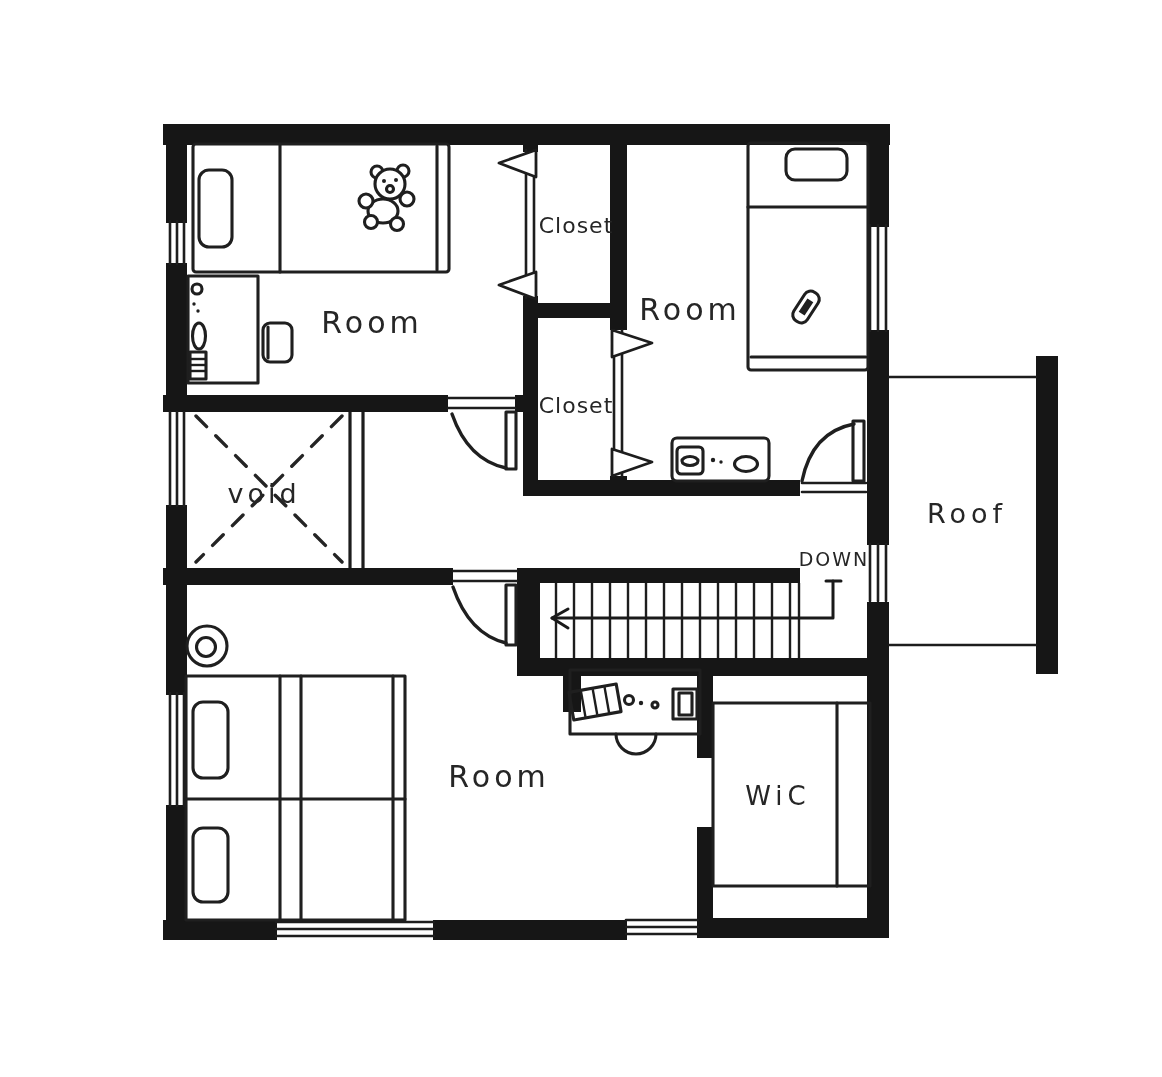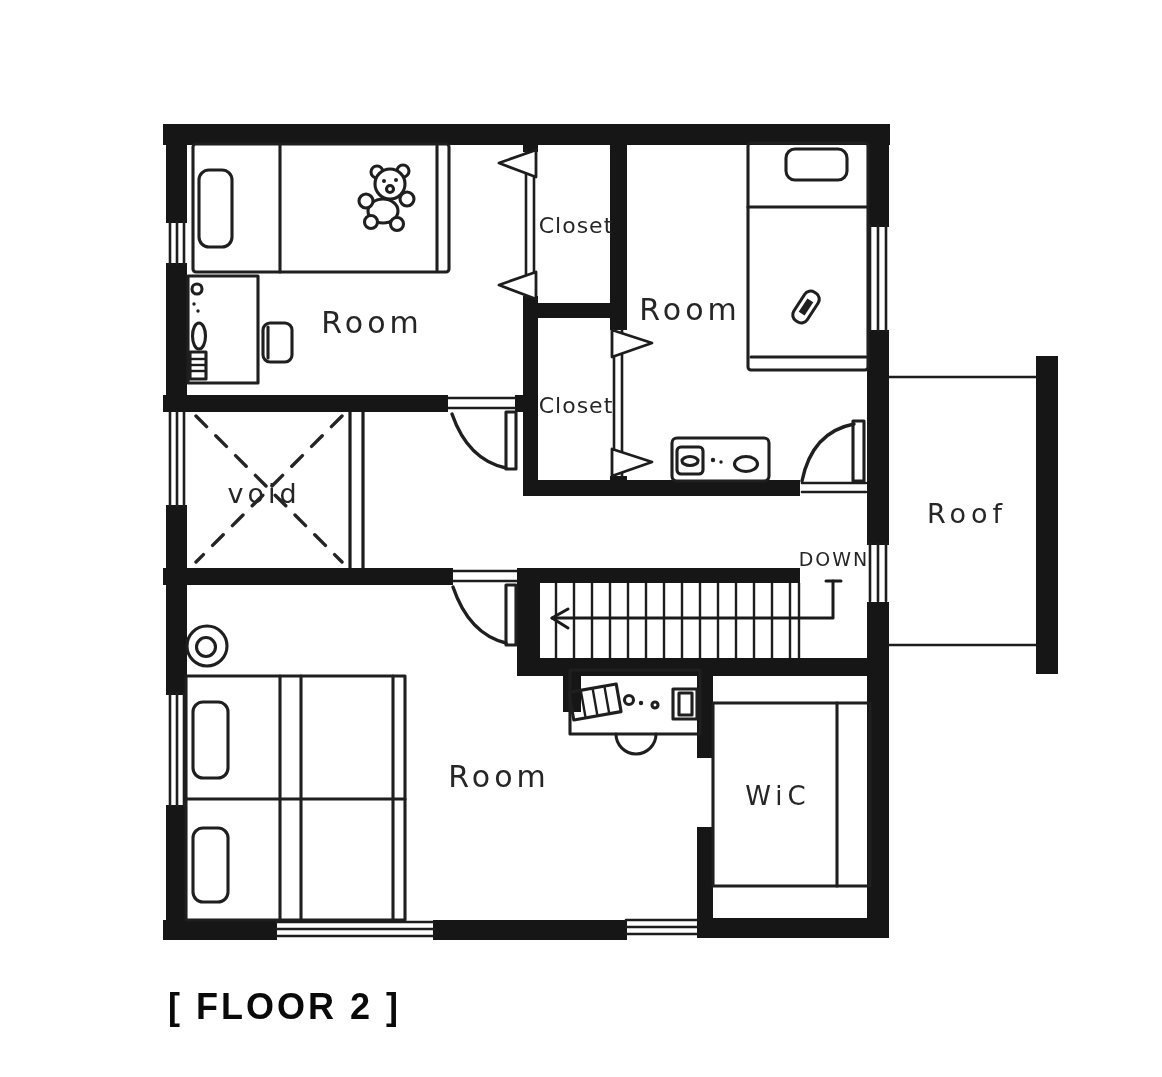--- a/index.html
+++ b/index.html
@@ -280,14 +280,13 @@
       <text class="hand lbl-room" x="499" y="787">Room</text>
       <text class="hand lbl-closet" x="576" y="233">Closet</text>
       <text class="hand lbl-closet" x="576" y="413">Closet</text>
       <text class="hand lbl-void" x="264" y="503">void</text>
       <text class="hand lbl-roof" x="967" y="523">Roof</text>
       <text class="hand lbl-wic" x="778" y="805">WiC</text>
       <text class="hand lbl-down" x="834" y="566">DOWN</text>
     </g>
   </svg>
 
-  <div id="floor-title">[ FLOOR 2 ]</div>
 </div>
 
 </body></html>

